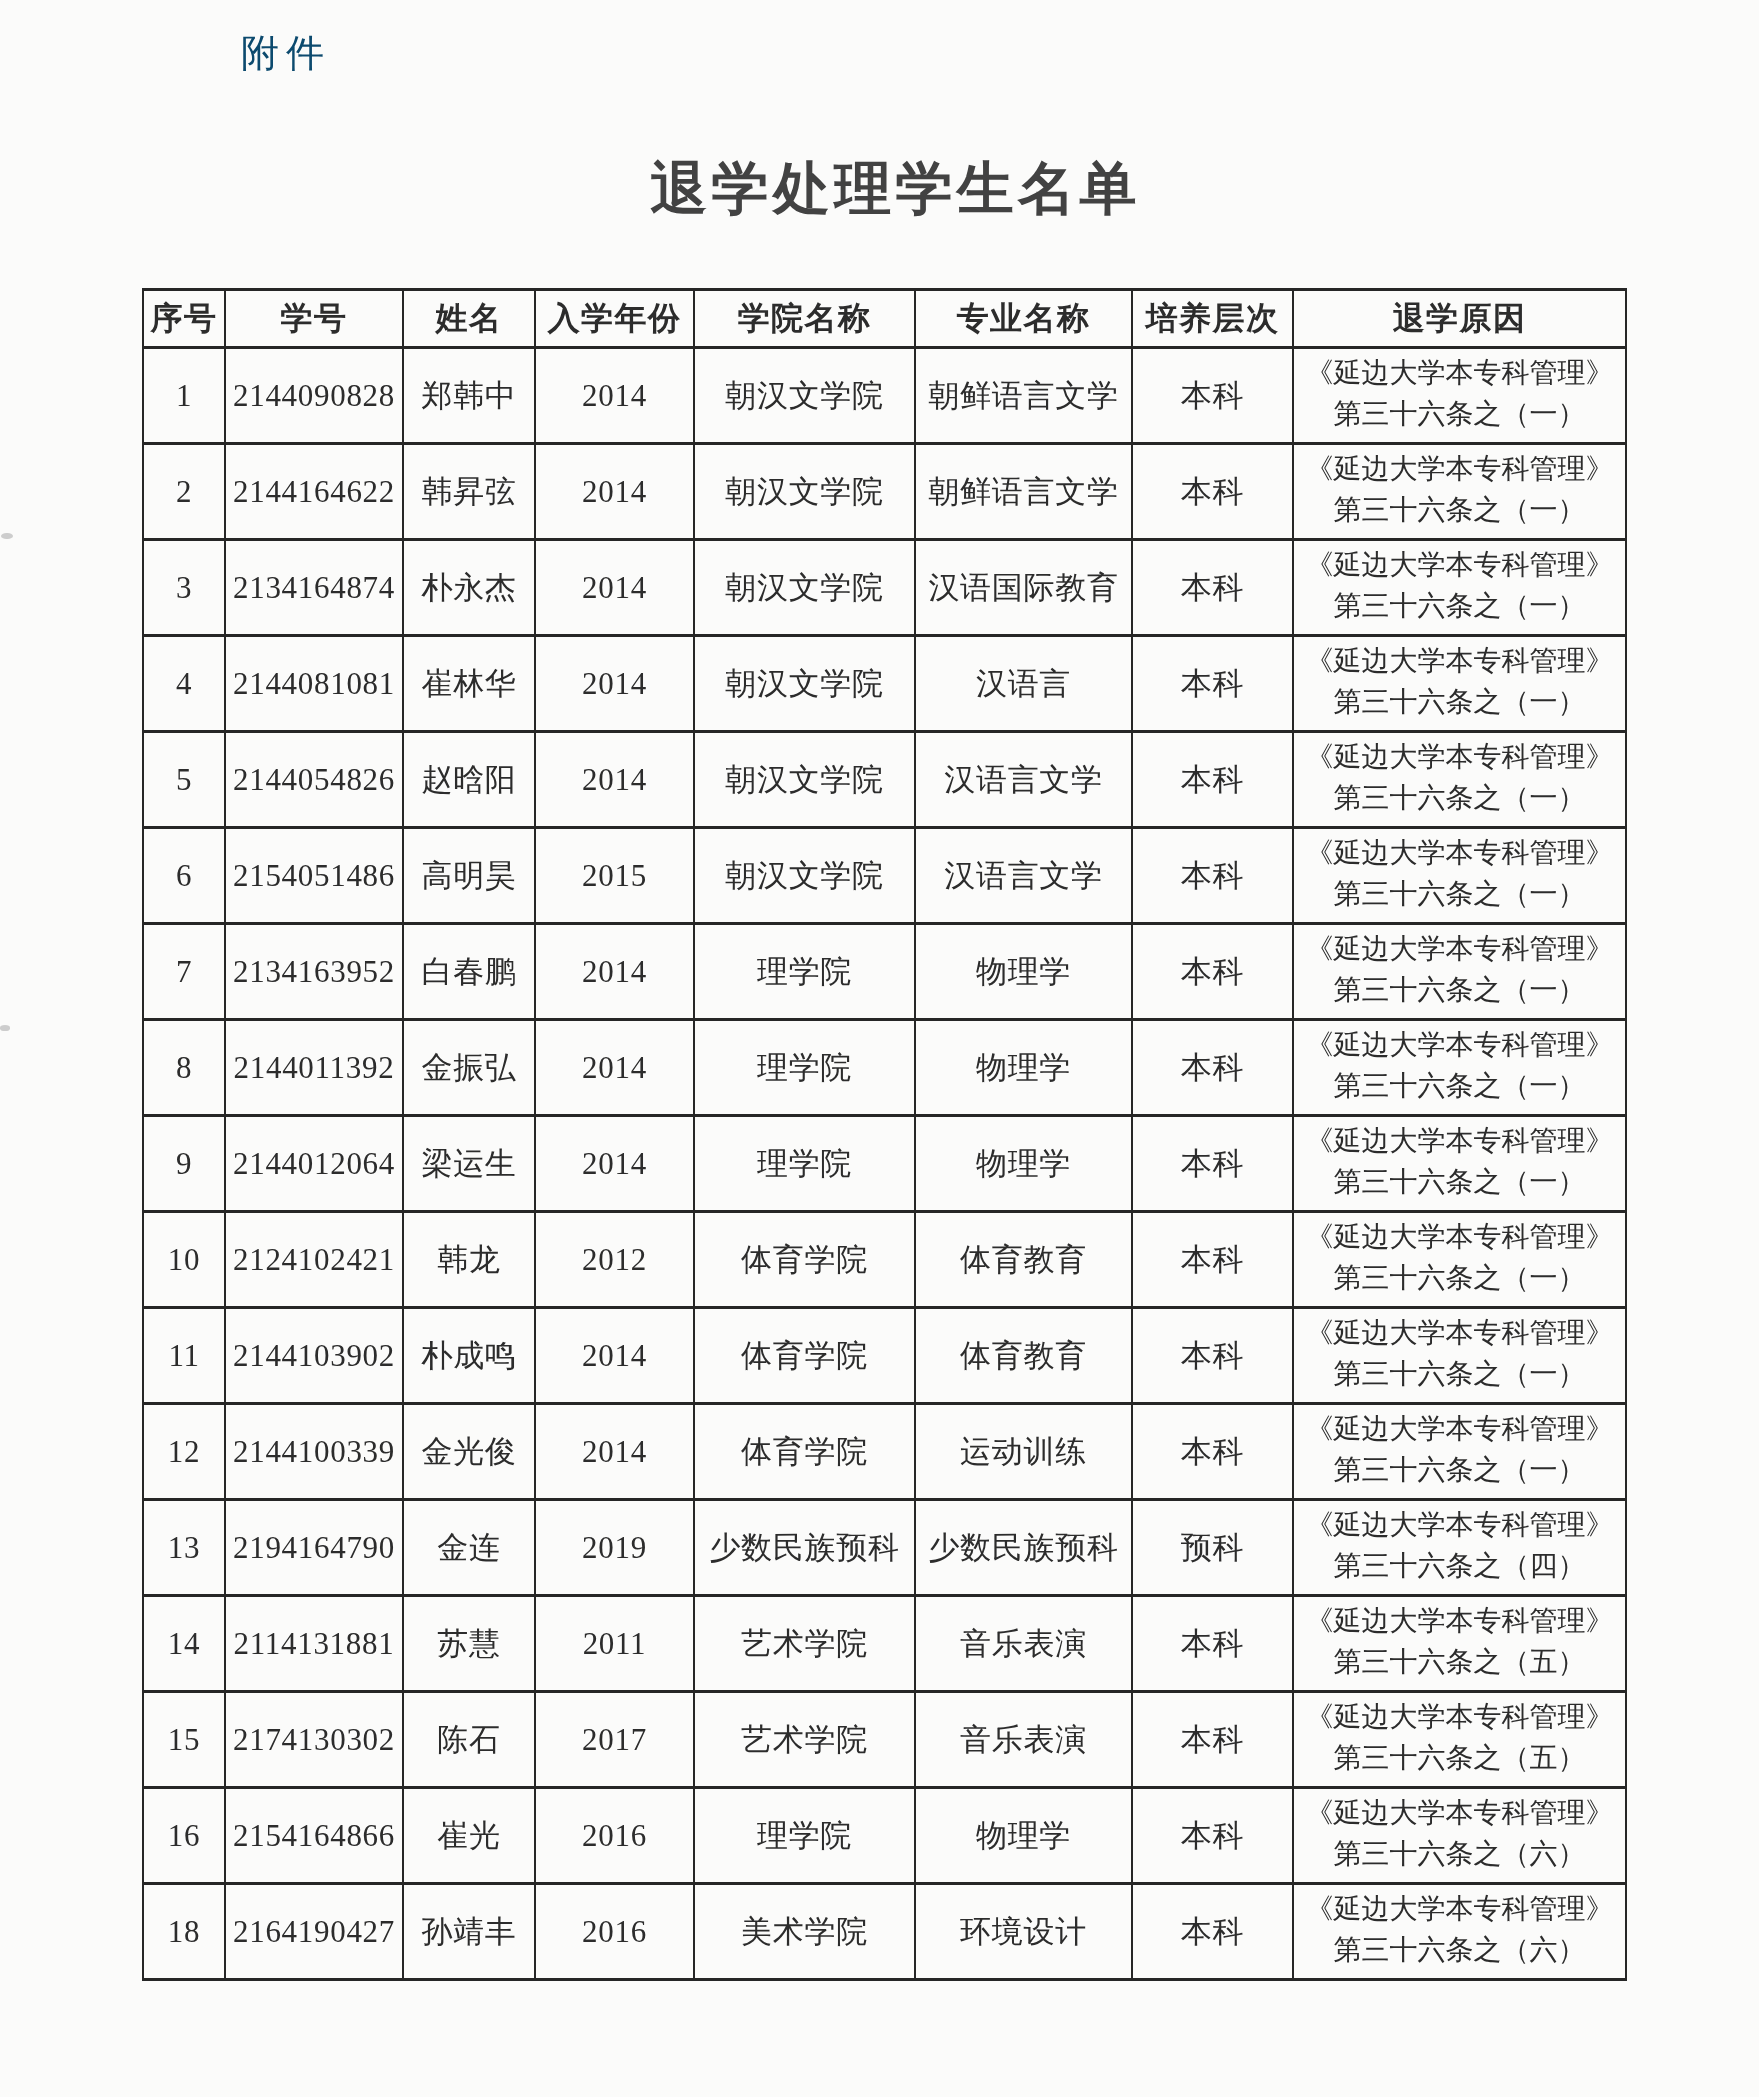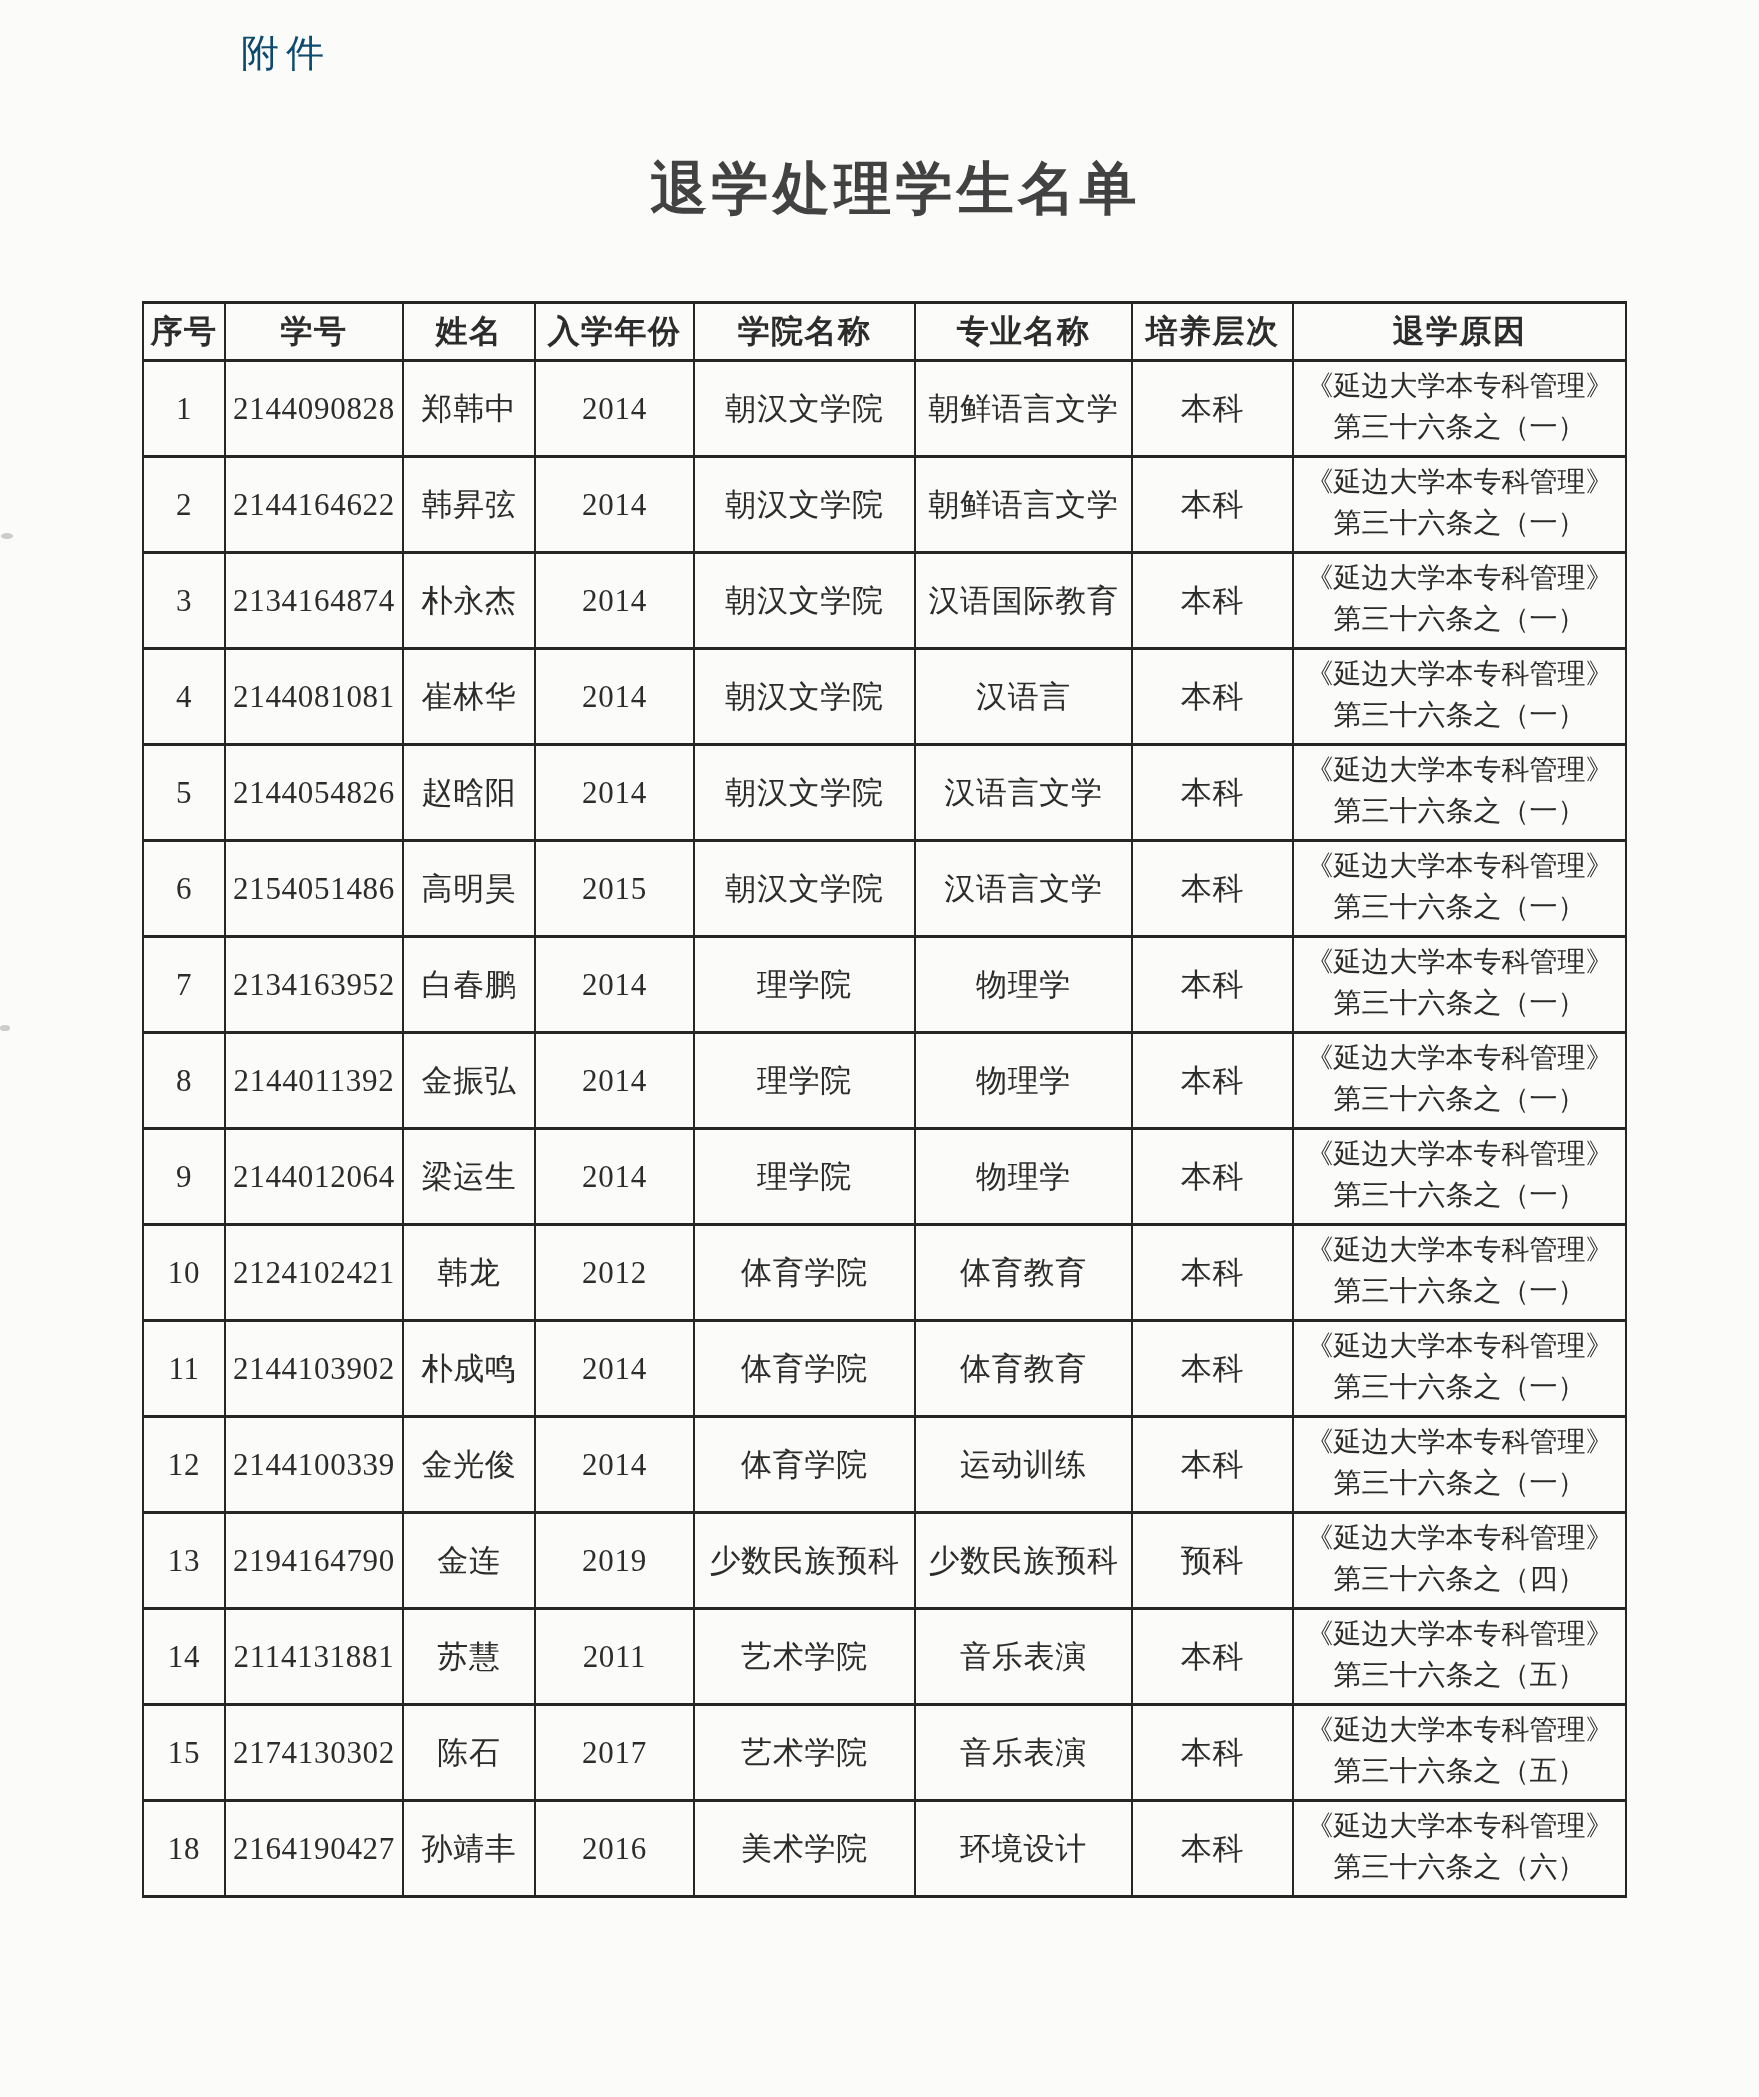--- a/index.html
+++ b/index.html
@@ -45,21 +45,21 @@
     text-align: center;
     font-size: 57px;
     font-weight: 700;
     letter-spacing: 4.3px;
     color: #424242;
   }
 
   table.roster {
     position: absolute;
     left: 142px;
-    top: 301px;
+    top: 288px;
     width: 1483px;
     border-collapse: collapse;
     table-layout: fixed;
   }
   table.roster th,
   table.roster td {
     border: 2.1px solid #262626;
     border-top-width: 3.5px;
     border-bottom-width: 3.5px;
     text-align: center;
@@ -326,20 +326,33 @@
       <td>2017</td>
       <td>艺术学院</td>
       <td>音乐表演</td>
       <td>本科</td>
       <td class="reason-cell">
         <div class="reason-line">《延边大学本专科管理》</div>
         <div class="reason-line">第三十六条之（五）</div>
       </td>
     </tr>
 
+    <tr>
+      <td>16</td>
+      <td>2154164866</td>
+      <td>崔光</td>
+      <td>2016</td>
+      <td>理学院</td>
+      <td>物理学</td>
+      <td>本科</td>
+      <td class="reason-cell">
+        <div class="reason-line">《延边大学本专科管理》</div>
+        <div class="reason-line">第三十六条之（六）</div>
+      </td>
+    </tr>
 
 
     <tr>
       <td>18</td>
       <td>2164190427</td>
       <td>孙靖丰</td>
       <td>2016</td>
       <td>美术学院</td>
       <td>环境设计</td>
       <td>本科</td>

